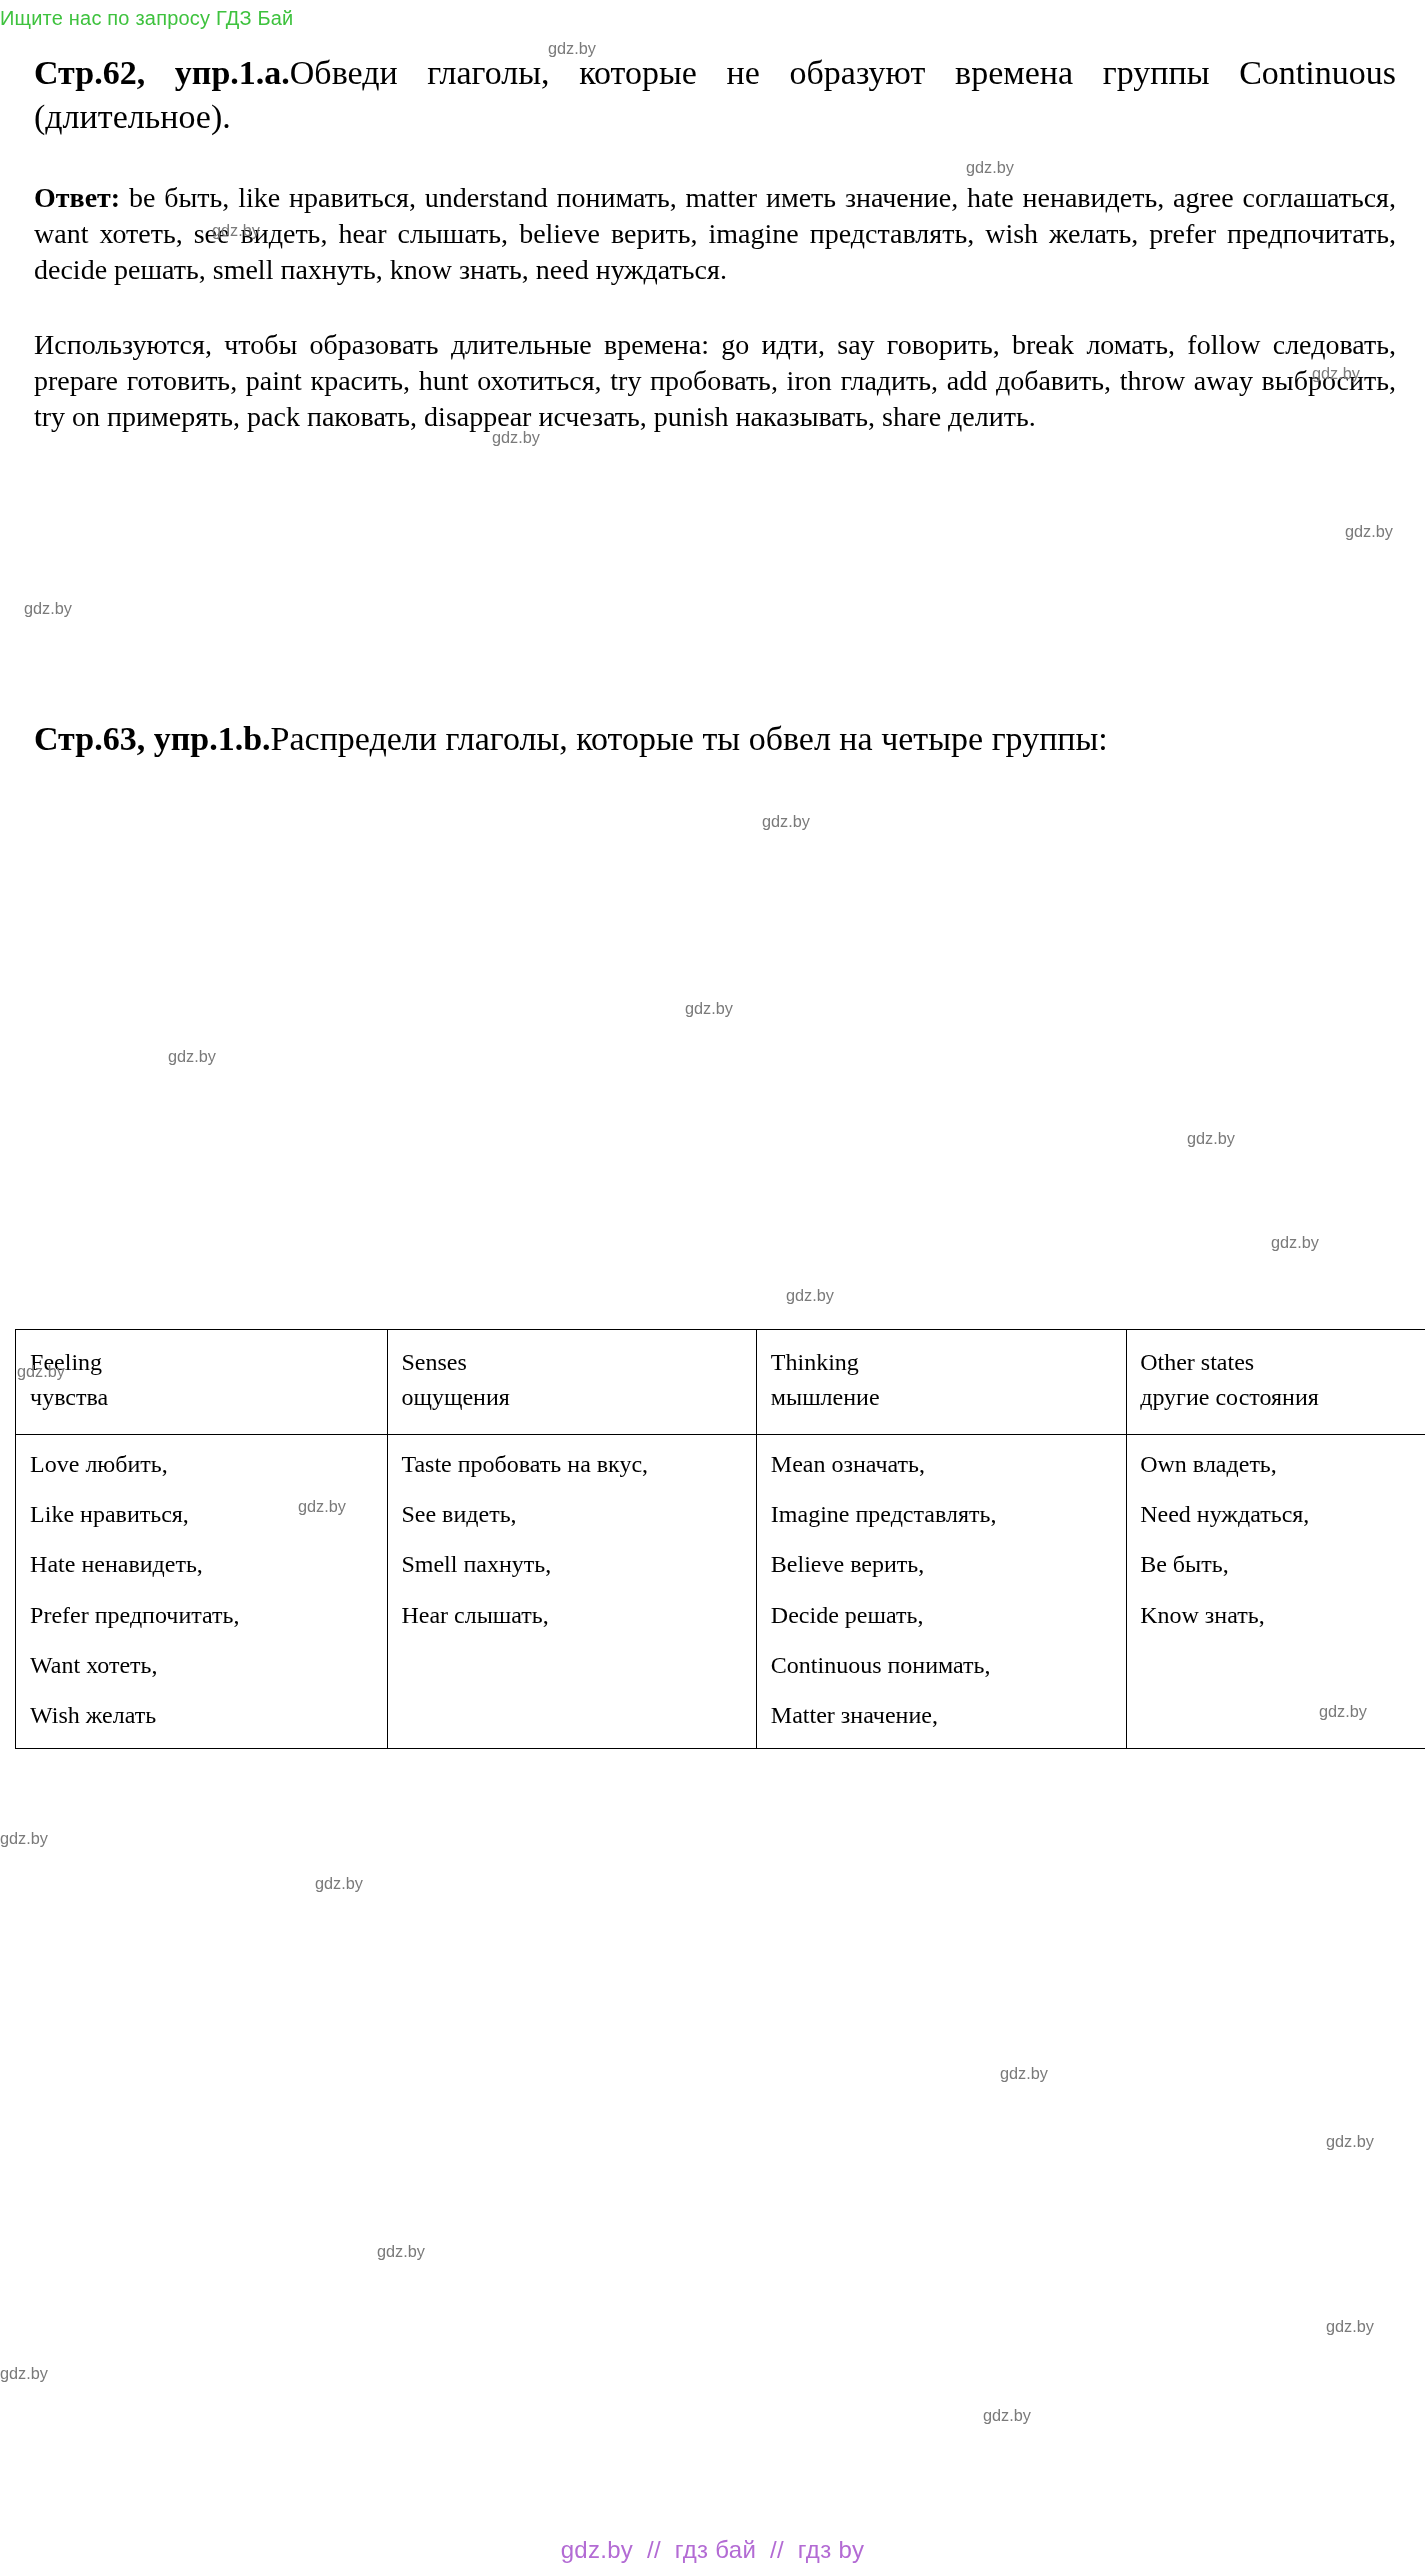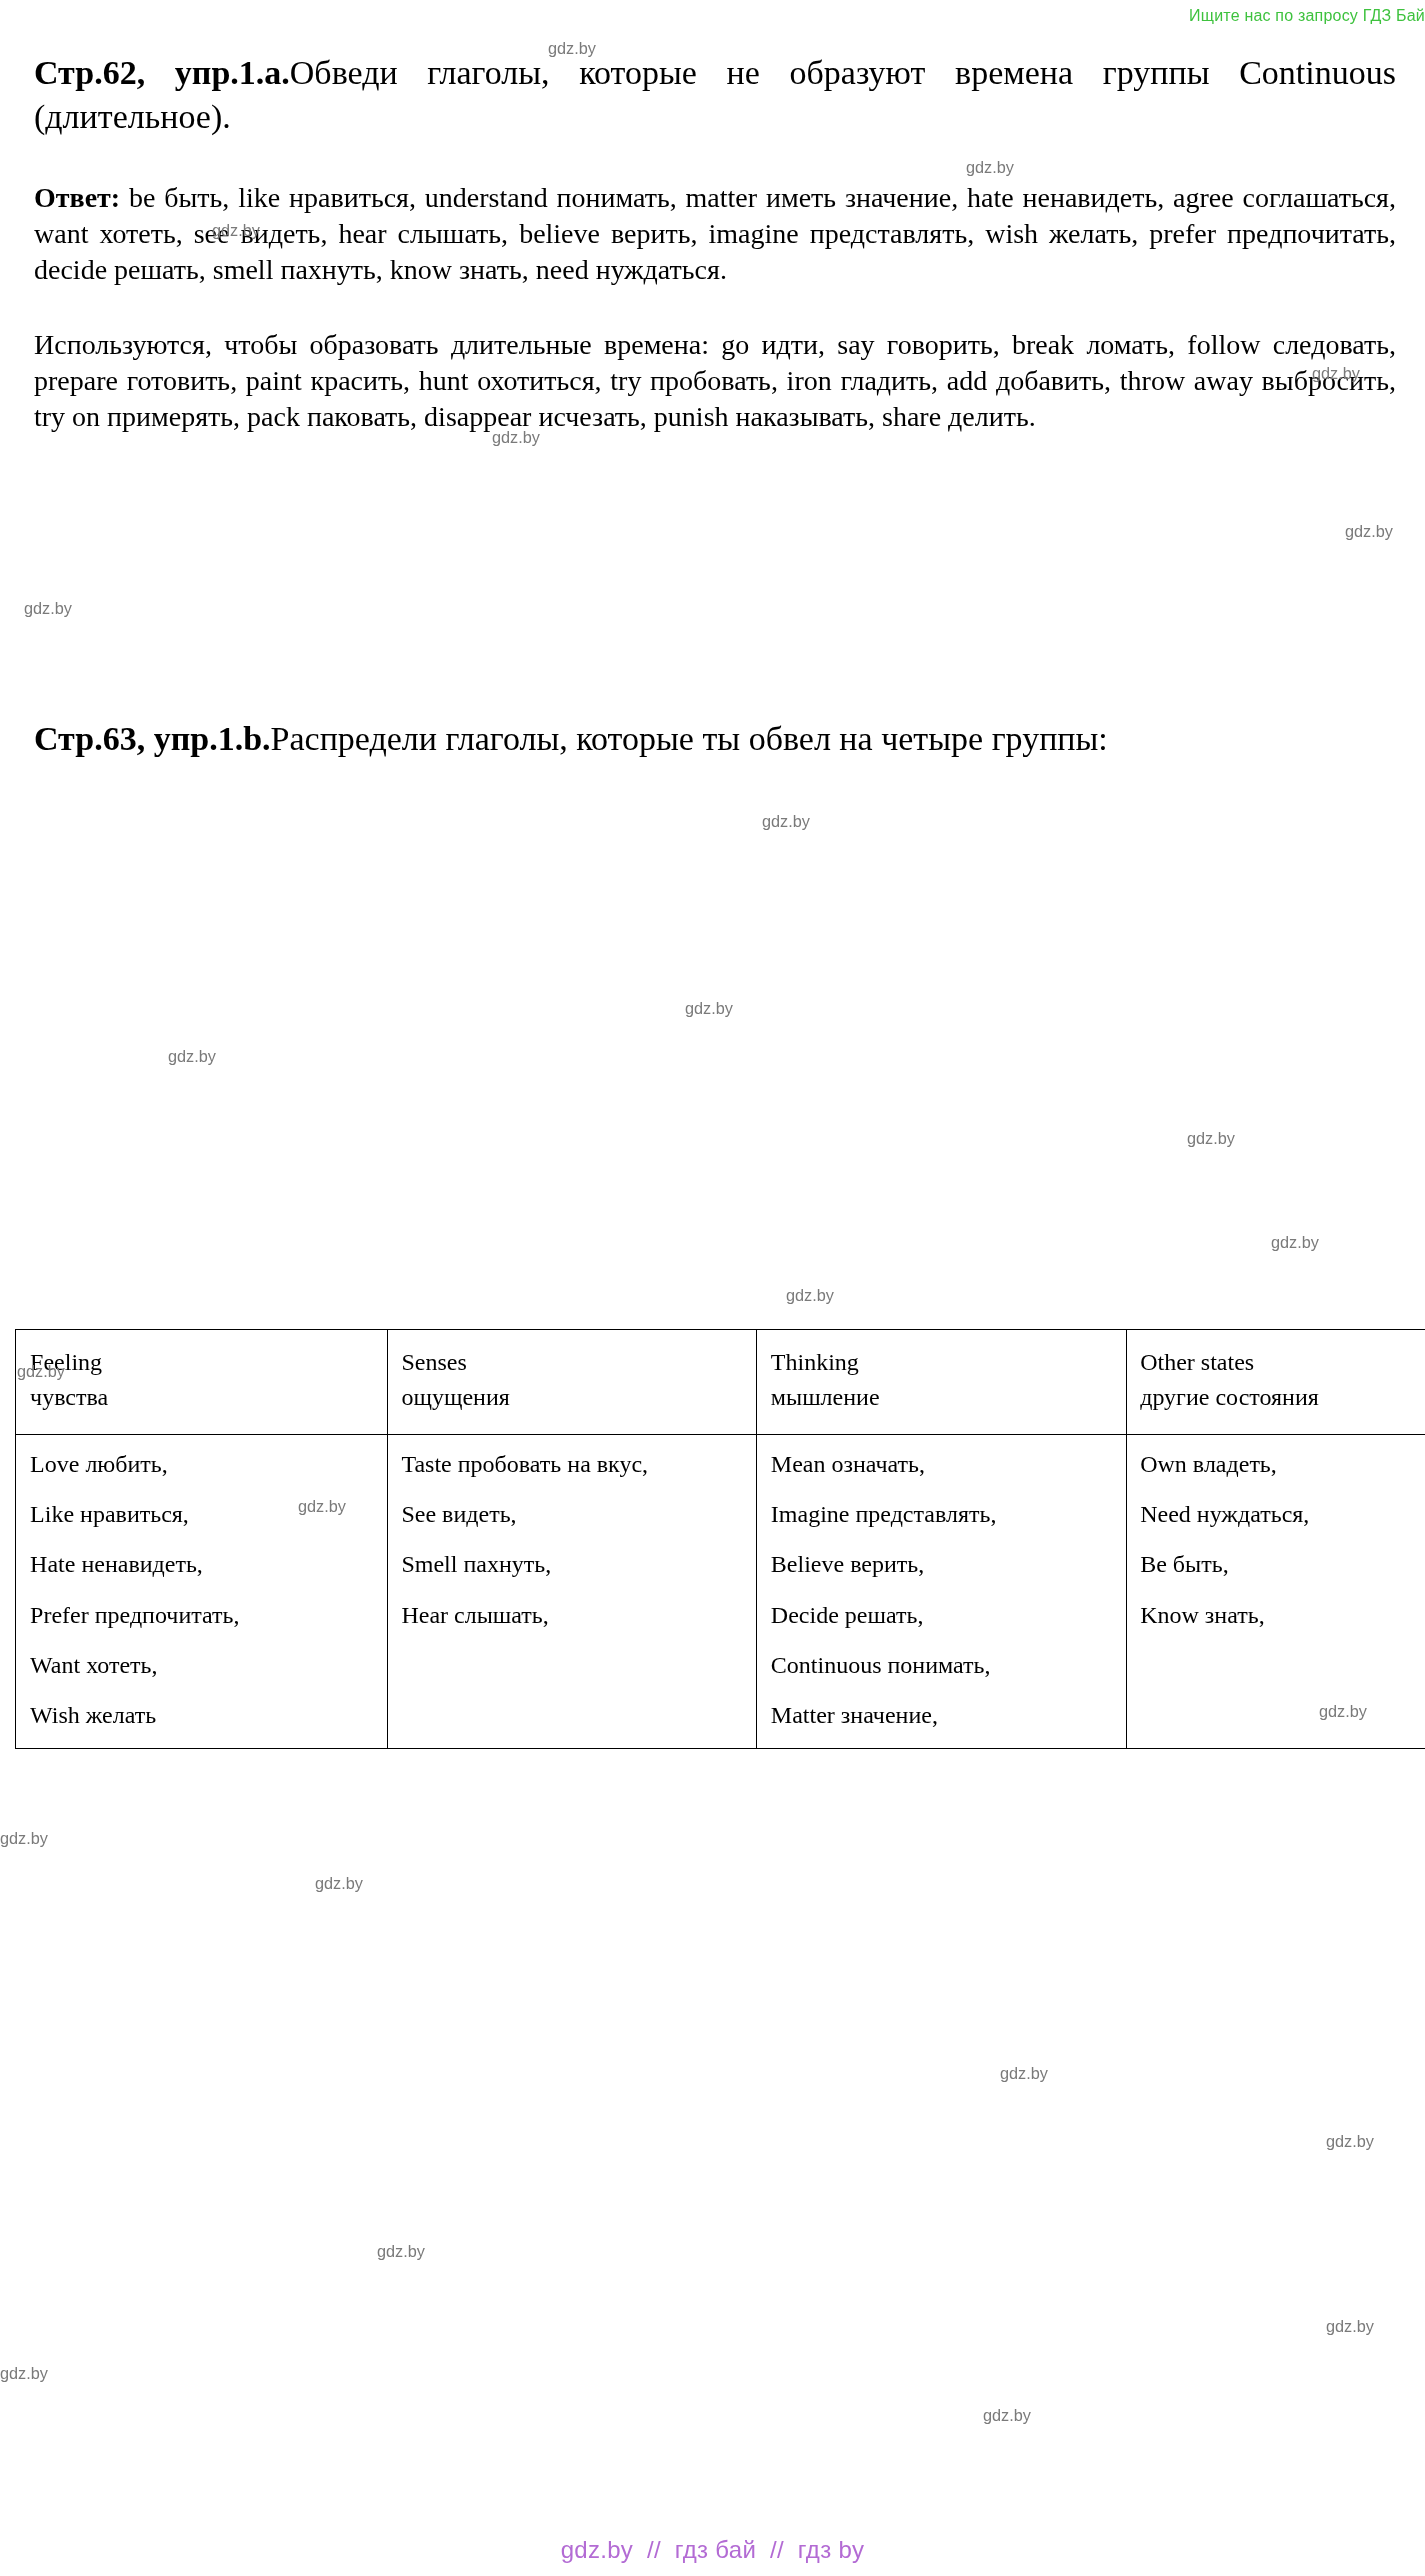--- a/index.html
+++ b/index.html
@@ -21,23 +21,23 @@
     left: 0; top: 0;
     width: 1425px;
     height: 2576px;
   }
 
   .top-banner {
     position: absolute;
     top: 6.9px;
     left: 0;
     width: 100%;
-    text-align: right;
+    text-align: left;
     font-family: "Liberation Sans", sans-serif;
-    font-size: 16px;
+    font-size: 20px;
     color: #3ec23e;
     letter-spacing: 0.2px;
   }
 
   .content {
     position: absolute;
     left: 34px;
     top: 51px;
     width: 1362px;
   }

